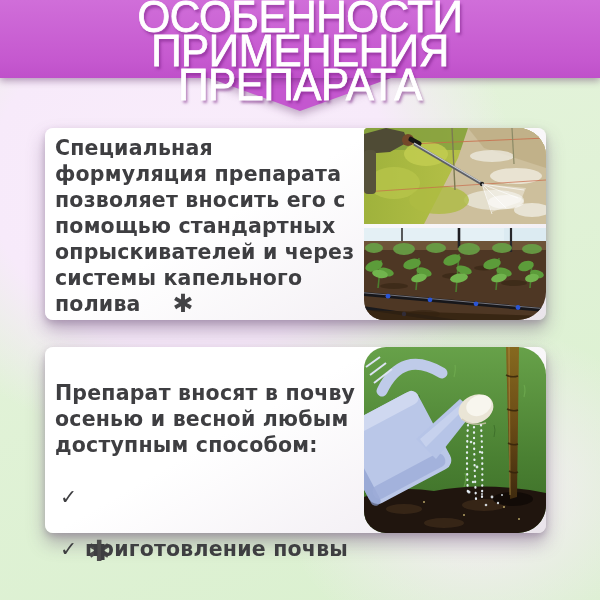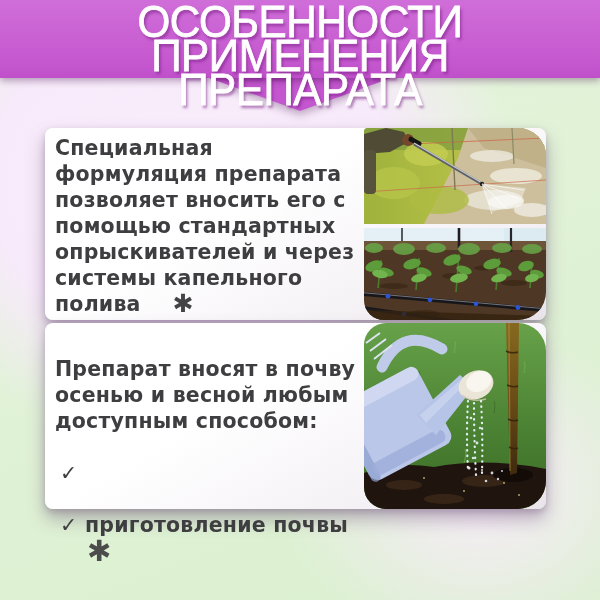--- a/index.html
+++ b/index.html
@@ -7,36 +7,36 @@
     font-family:"DejaVu Sans",sans-serif;
     background:
       radial-gradient(75% 62% at 32% 30%, #f9edfb 0%, #f7eafa 45%, rgba(247,234,250,0) 72%),
       radial-gradient(48% 40% at 80% 82%, #f8ecf9 0%, rgba(248,236,249,0) 70%),
       linear-gradient(160deg, #e7f4de 0%, #daf0cf 100%);}
 
   
   .banner{position:absolute;top:0;left:0;width:600px;height:78px;
     background:linear-gradient(180deg,#d06ed9 0%,#c558cf 78%,#bf50ca 100%);
     box-shadow:0 3px 7px rgba(60,10,70,.35);z-index:3;}
-  .title{width:100%;text-align:center;padding-top:5px;
+  .title{width:100%;text-align:center;
     font-family:"Liberation Sans",sans-serif;font-weight:400;
     font-size:44px;line-height:34px;letter-spacing:-0.5px;color:#ffffff;
     -webkit-text-stroke:0.8px #ffffff;
     text-shadow:2px 3px 3px rgba(115,25,125,.55);}
   .title span{display:block;transform:scaleX(.96);}
   .chevron{position:absolute;top:78px;left:50%;transform:translateX(-50%);
     width:0;height:0;border-left:91px solid transparent;border-right:91px solid transparent;
     border-top:33px solid #c457cf;filter:drop-shadow(0 4px 4px rgba(60,10,70,.3));z-index:2;}
 
   
   .card{position:absolute;left:45px;width:501px;border-radius:8px;
     background:linear-gradient(150deg,#ffffff 40%,#f3eff4 82%,#e9e3ea 100%);
     box-shadow:0 10px 18px rgba(108,82,118,.42),0 3px 6px rgba(108,82,118,.28);}
   .card1{top:128px;height:192px;}
-  .card2{top:323px;height:186px;}
+  .card2{top:347px;height:186px;}
   .ctext{position:absolute;left:10px;top:7px;width:322px;margin:0;
     font-weight:700;font-size:20.5px;line-height:26px;letter-spacing:.2px;
     color:#3e3e41;white-space:pre-line;z-index:2;}
   .ctext p{margin:0;}
   .cmark{font-size:25px;margin-left:32px;vertical-align:-1px;color:#434346;}
   .bullet{display:flex;margin-left:5px;}
   .check{flex:none;width:25px;}
   
   .photos{position:absolute;top:0;right:0;bottom:0;width:182px;
     display:flex;flex-direction:column;gap:4px;z-index:1;}

